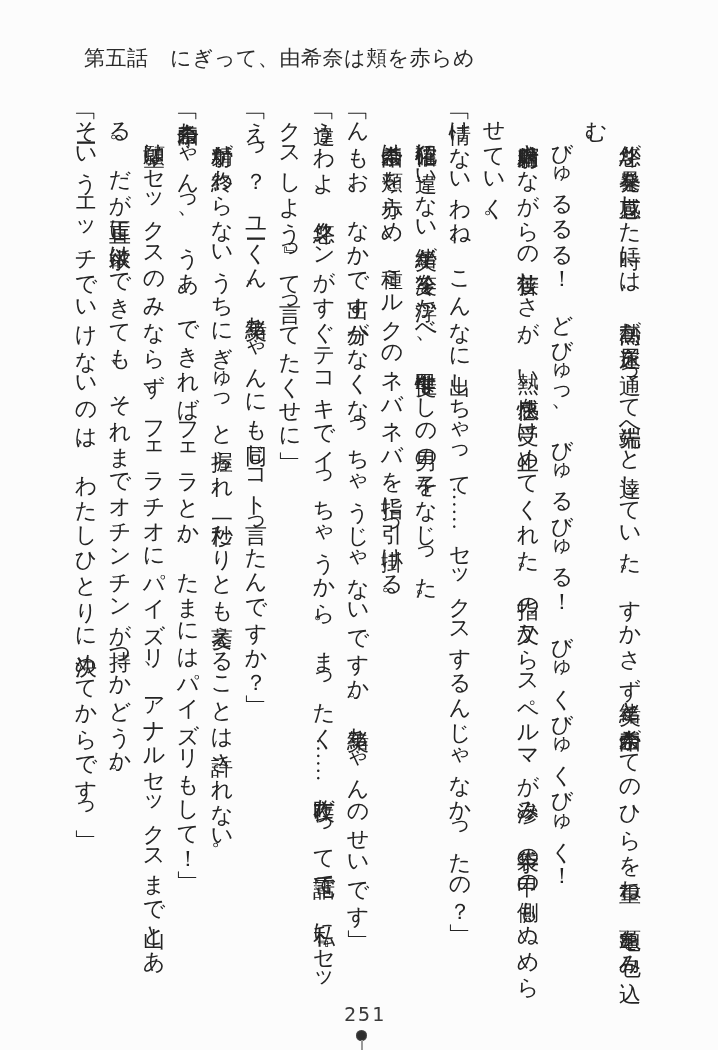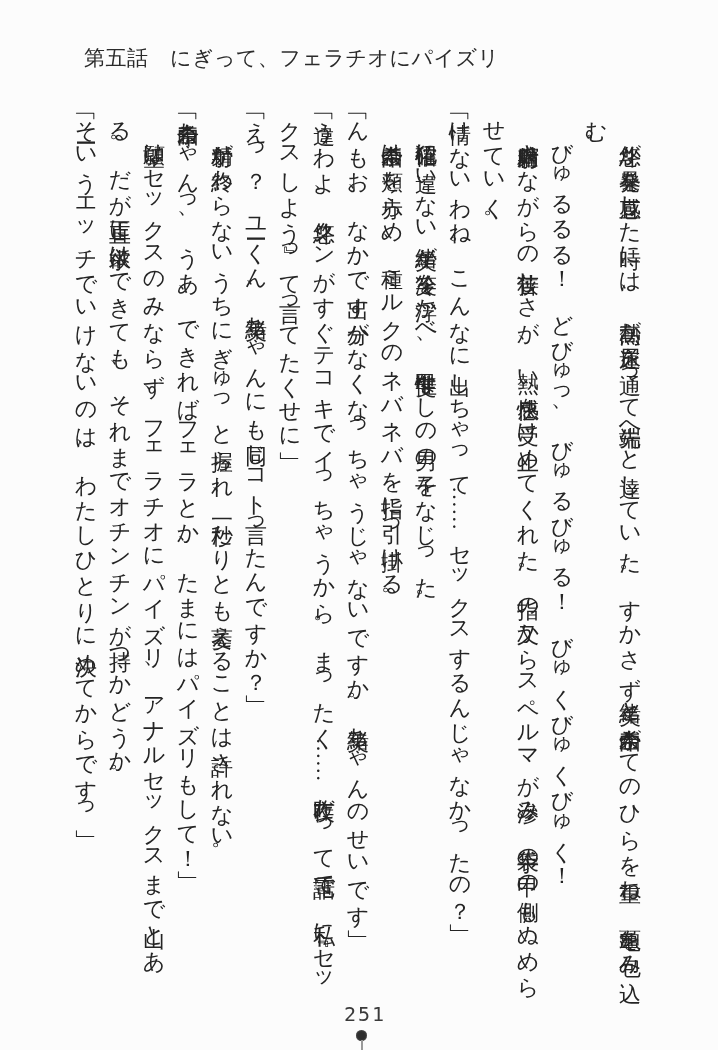--- a/index.html
+++ b/index.html
@@ -80,21 +80,21 @@
     width: 2px;
     height: 11px;
     background: #9a9a9a;
   }
 </style>
 </head>
 <body>
 
 <div class="page">
 
-  <div class="chapter-header">第五話　にぎって、フェラチオにパイズリ</div>
+  <div class="chapter-header">第五話　にぎって、由希奈は頬を赤らめ</div>
 
   <div class="body-text">
       <p>悠斗が暴発を直感した時には、高熱が尿道を通って先端へと達していた。すかさず美緒と由希奈がてのひらを重ね、亀頭を包み込む。</p>
       <p>びゅるるる！　どびゅっ、びゅるびゅる！　びゅくびゅくびゅく！</p>
       <p>膣内射精さながらの狭苦しさが、熱い快感を受け止めてくれた。指の又からスペルマが滲み、手袋の甲の側もぬめらせていく。</p>
       <p class="no-indent">「情けないわね。こんなに出しちゃって……セックスするんじゃなかったの？」</p>
       <p>確信犯に違いない美緒が冷笑を浮かべ、甲斐性なしの男の子をなじった。</p>
       <p>由希奈は頬を赤らめ、種ミルクのネバネバを指に引っ掛ける。</p>
       <p class="no-indent">「んもお、なかで出す分がなくなっちゃうじゃないですか。美緒ちゃんのせいです」</p>
       <p class="no-indent">「違うわよ、悠斗クンがすぐテコキでイっちゃうから。まったく……昨夜だって電話で、私に『セックスしよう』って言ってたくせに」</p>

